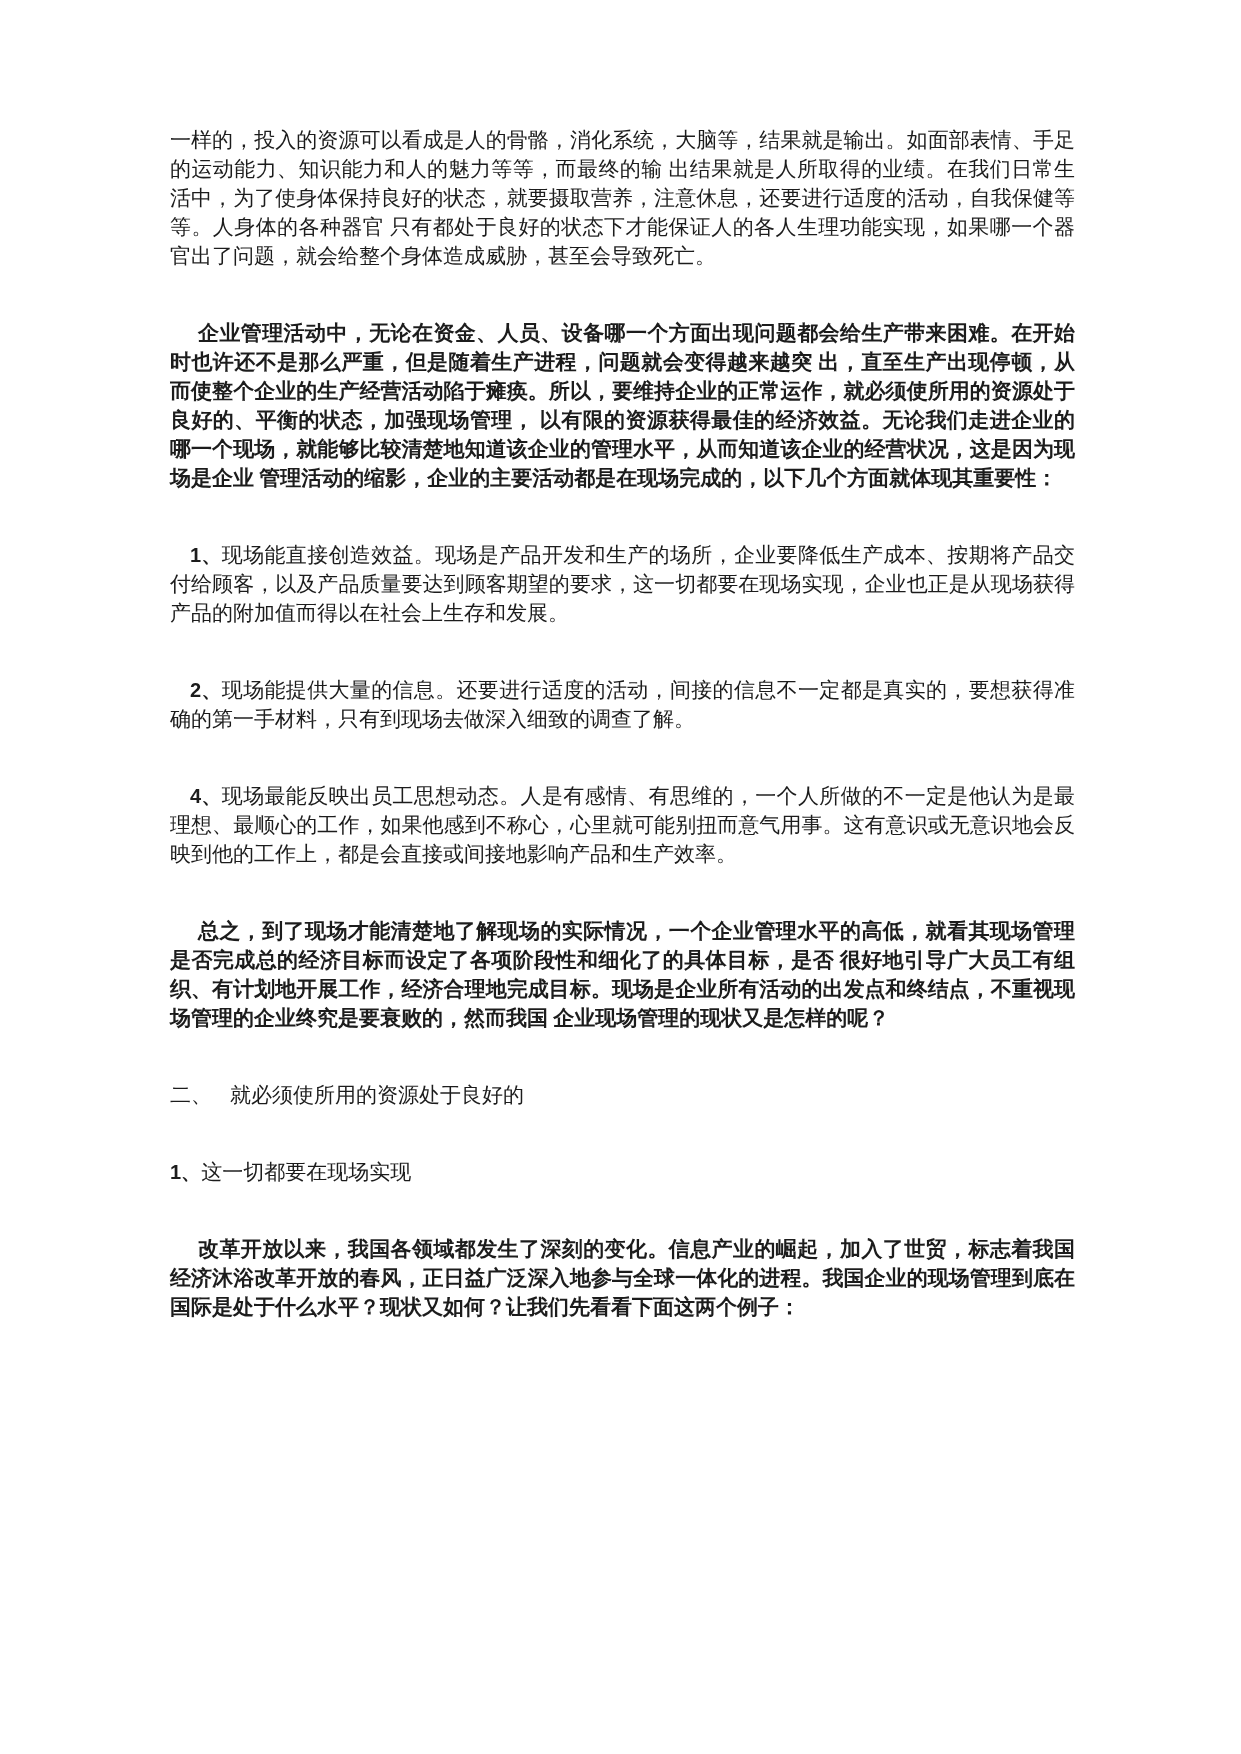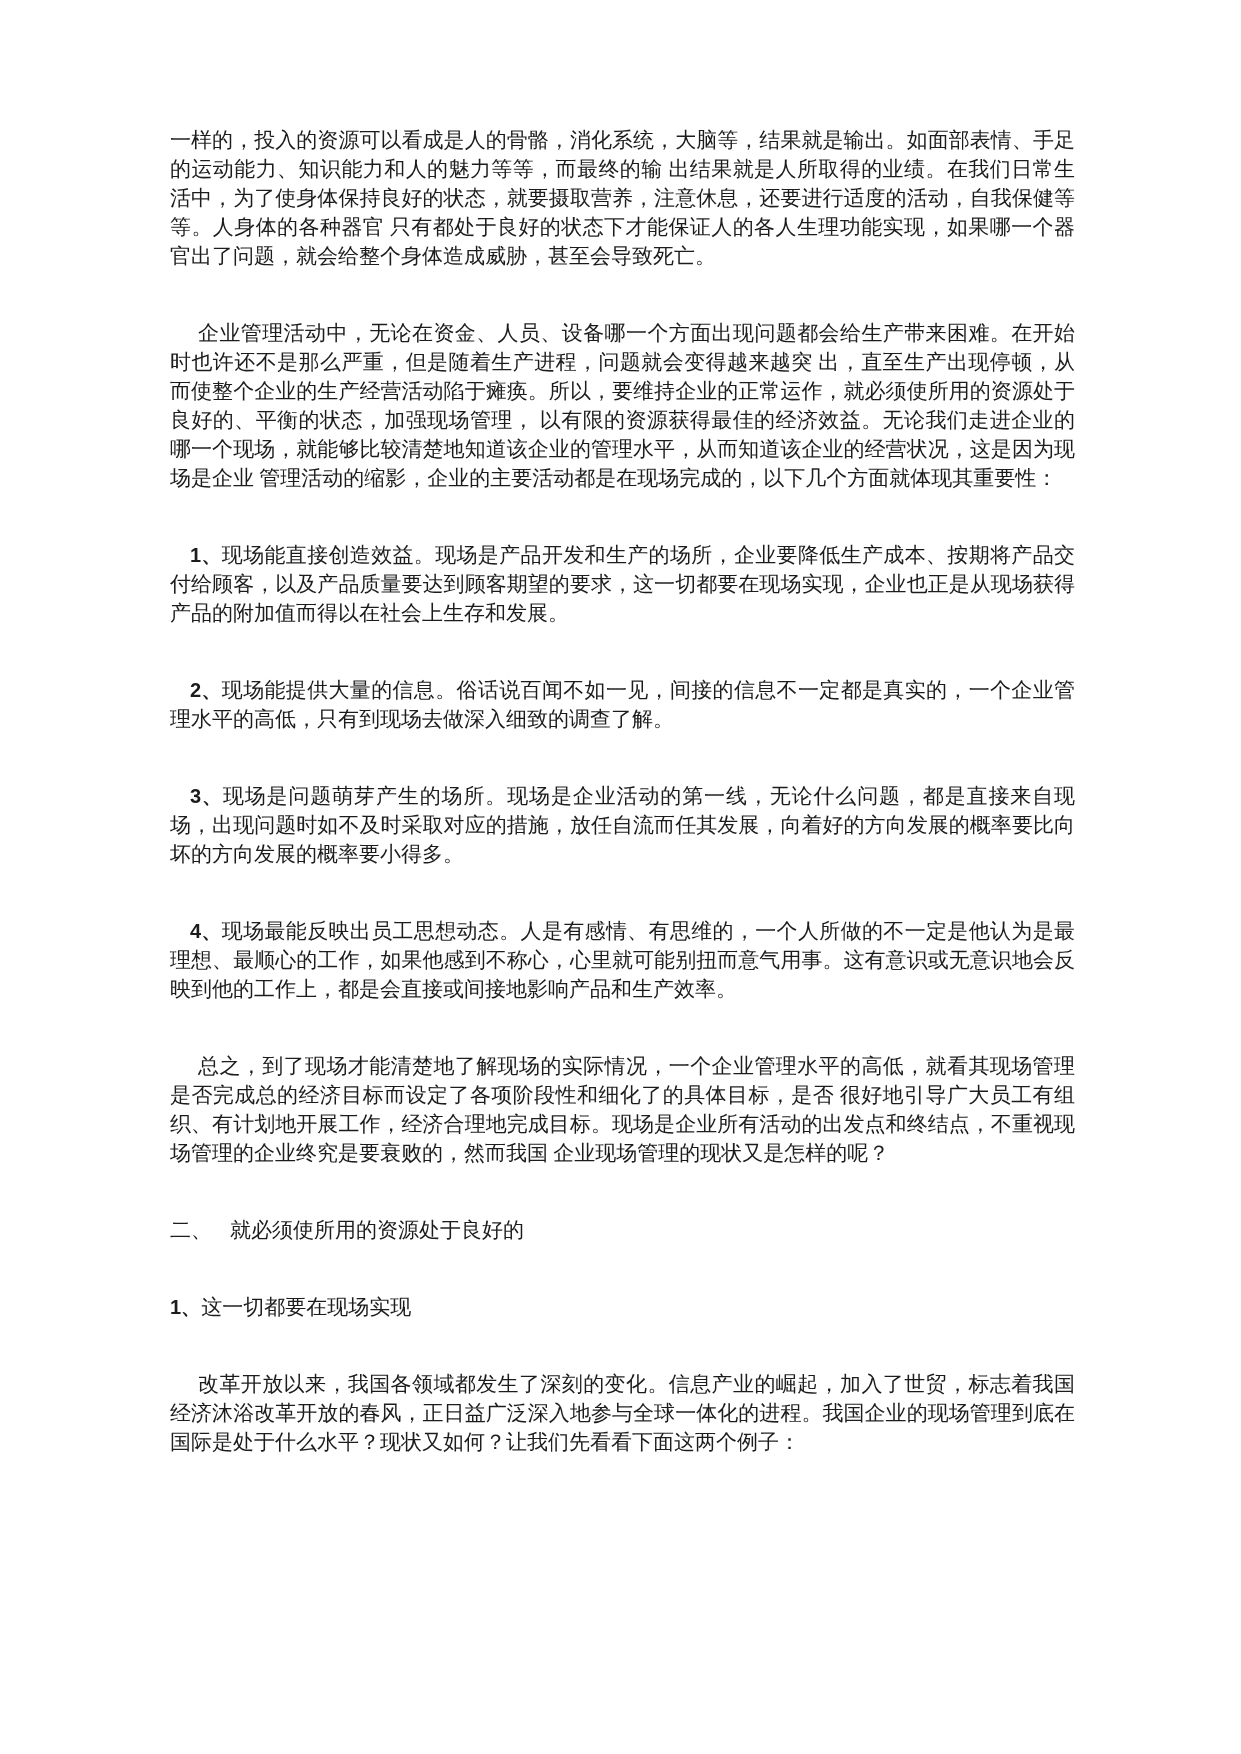--- a/index.html
+++ b/index.html
@@ -21,20 +21,21 @@
     font-size: 21px;
     line-height: 29px;
     color: #1c1c1c;
     text-align: justify;
   }
   .block {
     margin: 0 0 48px 0;
   }
   .para-indent {
     text-indent: 28px;
+    font-weight: bold;
   }
   .para-noindent {
     text-indent: 0;
   }
   .list-para {
     text-indent: 20px;
   }
   .heading {
     font-size: 21px;
     font-weight: normal;
@@ -60,23 +61,22 @@
 <div class="page">
   <div class="content">
 
     <p class="block para-noindent">一样的，投入的资源可以看成是人的骨骼，消化系统，大脑等，结果就是输出。如面部表情、手足的运动能力、知识能力和人的魅力等等，而最终的输 出结果就是人所取得的业绩。在我们日常生活中，为了使身体保持良好的状态，就要摄取营养，注意休息，还要进行适度的活动，自我保健等等。人身体的各种器官 只有都处于良好的状态下才能保证人的各人生理功能实现，如果哪一个器官出了问题，就会给整个身体造成威胁，甚至会导致死亡。</p>
 
 
     <p class="block para-indent">企业管理活动中，无论在资金、人员、设备哪一个方面出现问题都会给生产带来困难。在开始时也许还不是那么严重，但是随着生产进程，问题就会变得越来越突 出，直至生产出现停顿，从而使整个企业的生产经营活动陷于瘫痪。所以，要维持企业的正常运作，就必须使所用的资源处于良好的、平衡的状态，加强现场管理， 以有限的资源获得最佳的经济效益。无论我们走进企业的哪一个现场，就能够比较清楚地知道该企业的管理水平，从而知道该企业的经营状况，这是因为现场是企业 管理活动的缩影，企业的主要活动都是在现场完成的，以下几个方面就体现其重要性：</p>
 
     <p class="block list-para"><span class="num">1、</span><span>现场能直接创造效益。现场是产品开发和生产的场所，企业要降低生产成本、按期将产品交付给顾客，以及产品质量要达到顾客期望的要求，这一切都要在现场实现，企业也正是从现场获得产品的附加值而得以在社会上生存和发展。</span></p>
 
-    <p class="block list-para"><span class="num">2、</span><span>现场能提供大量的信息。俗话说百闻不如一见，间接的信息不一定都是真实的，一个企业管理水平的高低，只有到现场去做深入细致的调查了解。</span></p>
+    <p class="block list-para"><span class="num">2、</span><span>现场能提供大量的信息。还要进行适度的活动，间接的信息不一定都是真实的，要想获得准确的第一手材料，只有到现场去做深入细致的调查了解。</span></p>
 
-    <p class="block list-para"><span class="num">3、</span><span>现场是问题萌芽产生的场所。现场是企业活动的第一线，无论什么问题，都是直接来自现场，出现问题时如不及时采取对应的措施，放任自流而任其发展，向着好的方向发展的概率要比向坏的方向发展的概率要小得多。</span></p>
 
     <p class="block list-para"><span class="num">4、</span><span>现场最能反映出员工思想动态。人是有感情、有思维的，一个人所做的不一定是他认为是最理想、最顺心的工作，如果他感到不称心，心里就可能别扭而意气用事。这有意识或无意识地会反映到他的工作上，都是会直接或间接地影响产品和生产效率。</span></p>
 
     <p class="block para-indent">总之，到了现场才能清楚地了解现场的实际情况，一个企业管理水平的高低，就看其现场管理是否完成总的经济目标而设定了各项阶段性和细化了的具体目标，是否 很好地引导广大员工有组织、有计划地开展工作，经济合理地完成目标。现场是企业所有活动的出发点和终结点，不重视现场管理的企业终究是要衰败的，然而我国 企业现场管理的现状又是怎样的呢？</p>
 
     <h3 class="heading"><span class="num num-plain gap-after">二、</span><span>就必须使所用的资源处于良好的</span></h3>
 
     <h3 class="heading"><span class="num">1、</span><span>这一切都要在现场实现</span></h3>
 
     <p class="block para-indent">改革开放以来，我国各领域都发生了深刻的变化。信息产业的崛起，加入了世贸，标志着我国经济沐浴改革开放的春风，正日益广泛深入地参与全球一体化的进程。我国企业的现场管理到底在国际是处于什么水平？现状又如何？让我们先看看下面这两个例子：</p>

